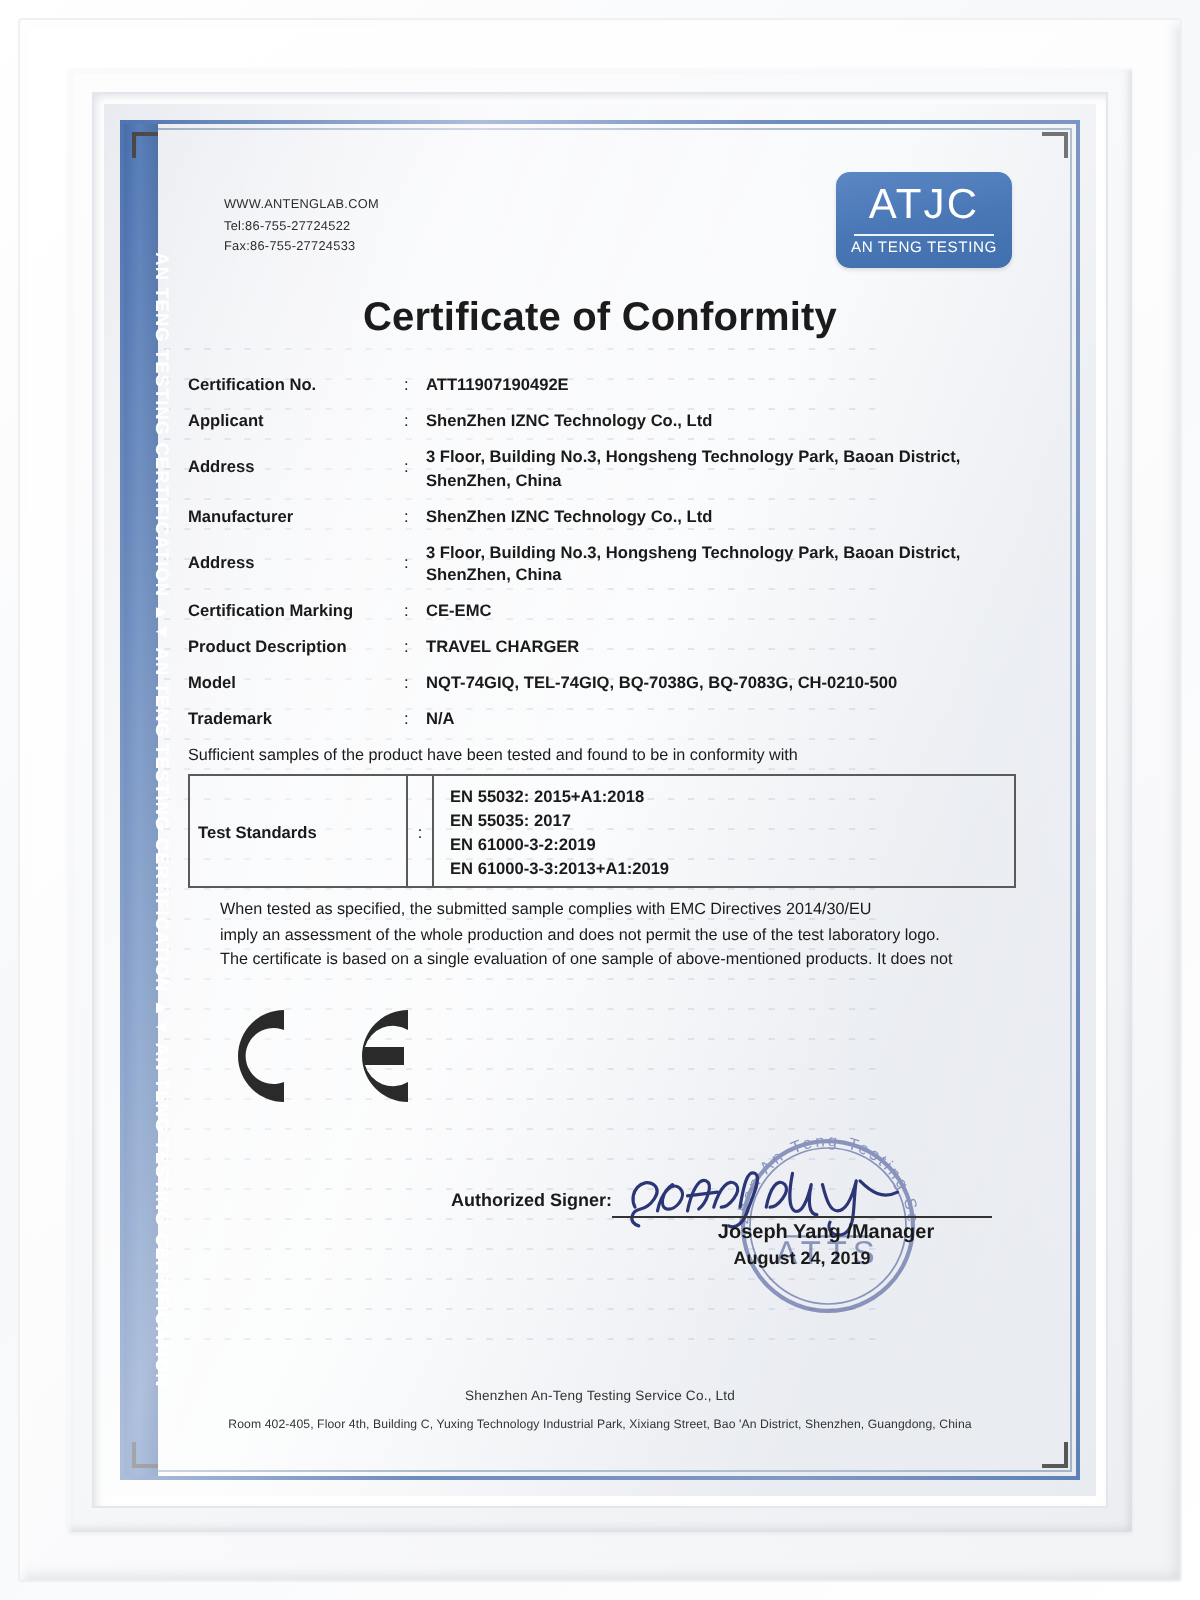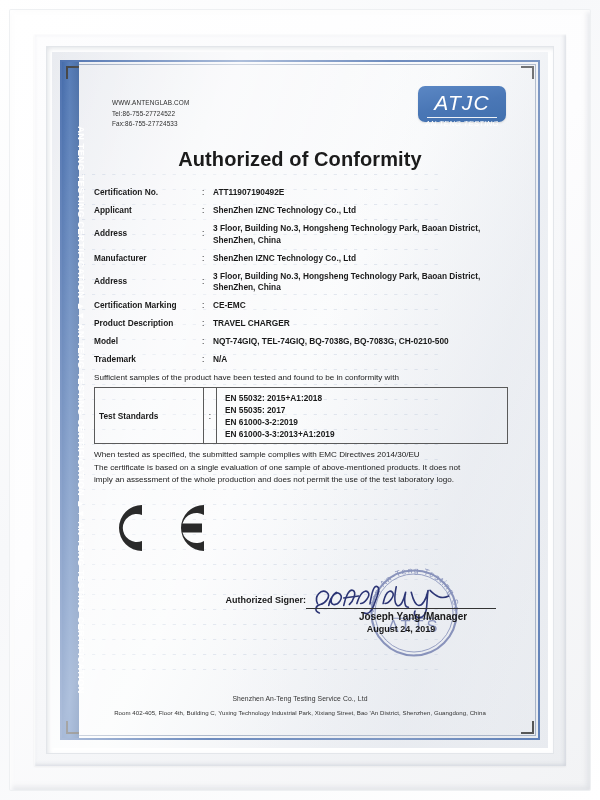--- a/index.html
+++ b/index.html
@@ -157,25 +157,24 @@
     position: absolute;
     left: 24px; top: 16px;
     font-size: 6.4px;
     line-height: 10.5px;
     color: #2d2d2d;
     letter-spacing: 0.15px;
   }
   .logo-box {
     position: absolute;
     right: 6px; top: 4px;
-    width: 88px; height: 36px;
+    width: 88px; height: 48px;
     background: linear-gradient(170deg, #5b87c4 0%, #4a77b6 50%, #4170ae 100%);
     border-radius: 7px;
     box-shadow: 0 1px 2px rgba(0,0,0,0.12);
-    font-style: italic;
   }
   .logo-main {
     position: absolute;
     left: 0; right: 0; top: 6px;
     text-align: center;
     color: #ffffff;
     font-size: 21px;
     font-weight: normal;
     letter-spacing: 1.1px;
     line-height: 22px;
@@ -292,21 +291,21 @@
   .std-item {
     font-size: 8.3px;
     font-weight: bold;
     color: #1a1a1a;
     line-height: 12px;
   }
 
   
   .notes {
     margin-top: 5px;
-    margin-left: 6px;
+    margin-left: 22px;
     width: 416px;
   }
   .note-line {
     font-size: 8.1px;
     color: #1a1a1a;
     line-height: 12.5px;
   }
 
   
   .ce-wrap {
@@ -468,21 +467,21 @@
           <div>Tel:86-755-27724522</div>
           <div>Fax:86-755-27724533</div>
         </div>
         <div class="logo-box">
           <div class="logo-main">ATJC</div>
           <div class="logo-rule"></div>
           <div class="logo-sub">AN TENG TESTING</div>
         </div>
       </div>
 
-      <div class="cert-title">Authorized of Conformity</div>
+      <div class="cert-title">Certificate of Conformity</div>
 
       <div class="fields" id="fields-host">
           <div class="frow">
             <div class="flabel">Certification No.</div>
             <div class="fcolon">:</div>
             <div class="fvalue">ATT11907190492E</div>
           </div>
           <div class="frow">
             <div class="flabel">Applicant</div>
             <div class="fcolon">:</div>
@@ -533,22 +532,22 @@
         <div class="std-list-cell" id="std-host">
             <div class="std-item">EN 55032: 2015+A1:2018</div>
             <div class="std-item">EN 55035: 2017</div>
             <div class="std-item">EN 61000-3-2:2019</div>
             <div class="std-item">EN 61000-3-3:2013+A1:2019</div>
           </div>
       </div>
 
       <div class="notes" id="notes-host">
           <div class="note-line">When tested as specified, the submitted sample complies with EMC Directives 2014/30/EU</div>
+          <div class="note-line">imply an assessment of the whole production and does not permit the use of the test laboratory logo.</div>
           <div class="note-line">The certificate is based on a single evaluation of one sample of above-mentioned products. It does not</div>
-          <div class="note-line">imply an assessment of the whole production and does not permit the use of the test laboratory logo.</div>
         </div>
 
       <div class="ce-wrap">
         <svg class="ce-svg" width="120" height="62" viewBox="0 0 120 62">
           <path d="M46 8 A23 23 0 1 0 46 54 L46 44 A14 14 0 1 1 46 18 Z" fill="#2a2a2a"></path>
           <path d="M108 8 A23 23 0 1 0 108 54 L108 44 A14.5 14.5 0 0 1 86.5 35.5 L106 35.5 L106 26.5 L86.5 26.5 A14.5 14.5 0 0 1 108 18 Z" fill="#2a2a2a"></path>
         </svg>
       </div>
 
       <div class="sig-block">

